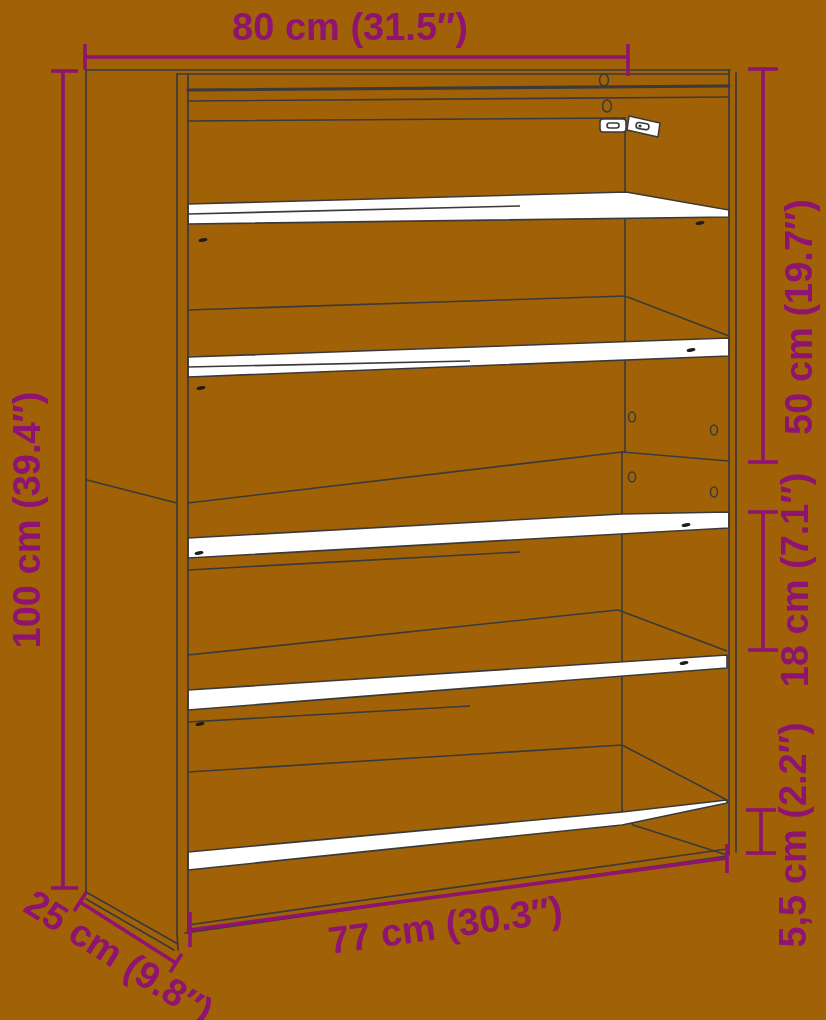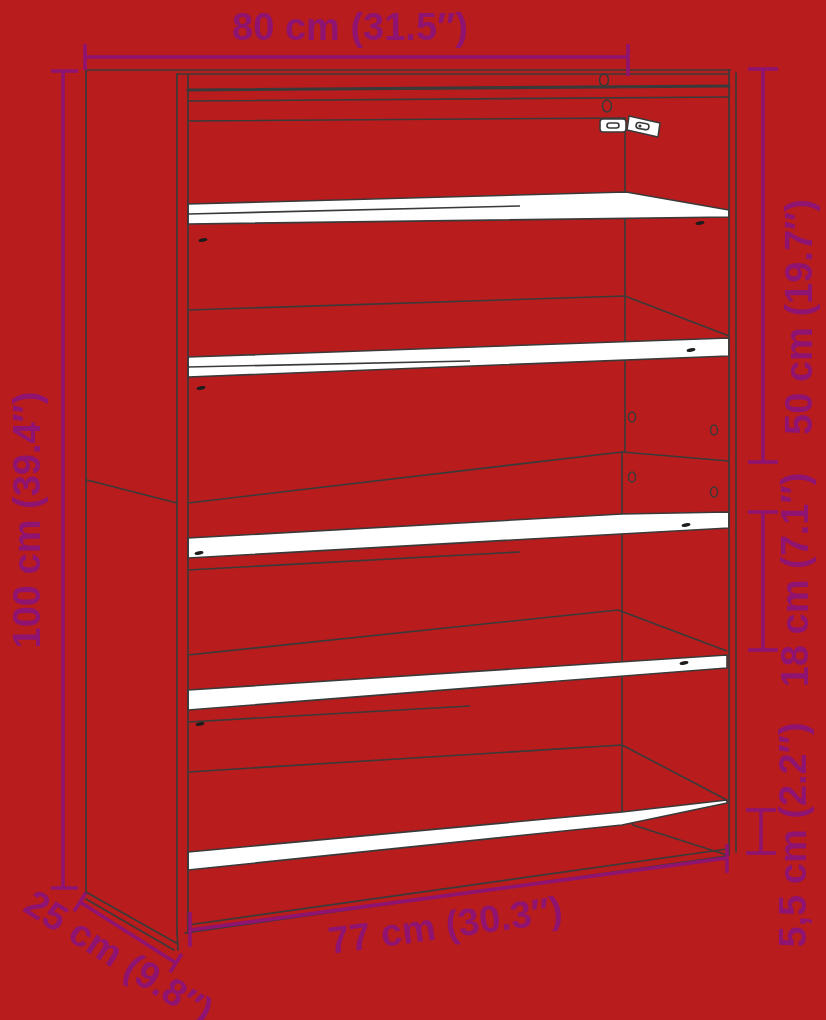--- a/index.html
+++ b/index.html
@@ -1,17 +1,17 @@
 <!DOCTYPE html>
 <html><head>
 <meta charset="utf-8">
 <style>
   html,body{margin:0;padding:0;background:#ffffff;}
   .stage{
-    position:relative;width:826px;height:1020px;background:#b91c1c;overflow:hidden;
+    position:relative;width:826px;height:1020px;background:#a16207;overflow:hidden;
     font-family:"Liberation Sans", sans-serif;
   }
   svg{display:block}
   .dim-label{
     font-family:"Liberation Sans", sans-serif;
     font-weight:bold;
     font-size:38px;
   }
 </style>
 </head>

